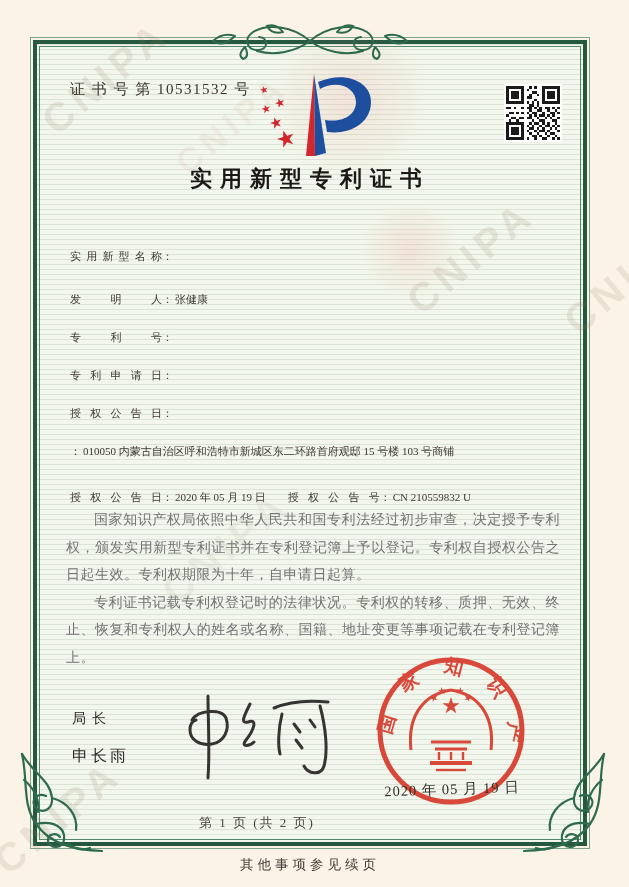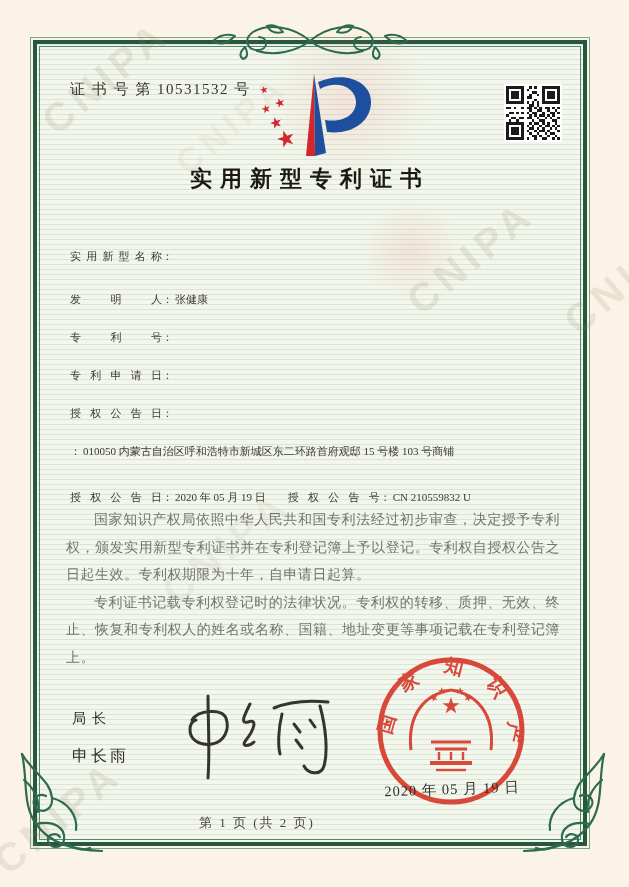--- a/index.html
+++ b/index.html
@@ -247,15 +247,16 @@
           <path d="M59,90 h40 M63,97 h32" stroke="#d63b2c" stroke-width="3" fill="none"></path>
           <path d="M67,100 v8 M79,100 v8 M91,100 v8" stroke="#d63b2c" stroke-width="2.4" fill="none"></path>
           <path d="M58,111 h42" stroke="#d63b2c" stroke-width="4" fill="none"></path>
           <path d="M64,118 h30" stroke="#d63b2c" stroke-width="2.4" fill="none"></path>
         </g>
       </g>
     </svg>
     <div class="seal-date">2020 年 05 月 19 日</div>
 
     <div class="page-num">第 1 页 (共 2 页)</div>
+    <div class="cont-note">其他事项参见续页</div>
 
   </div>
 </div>
 
 </body></html>

